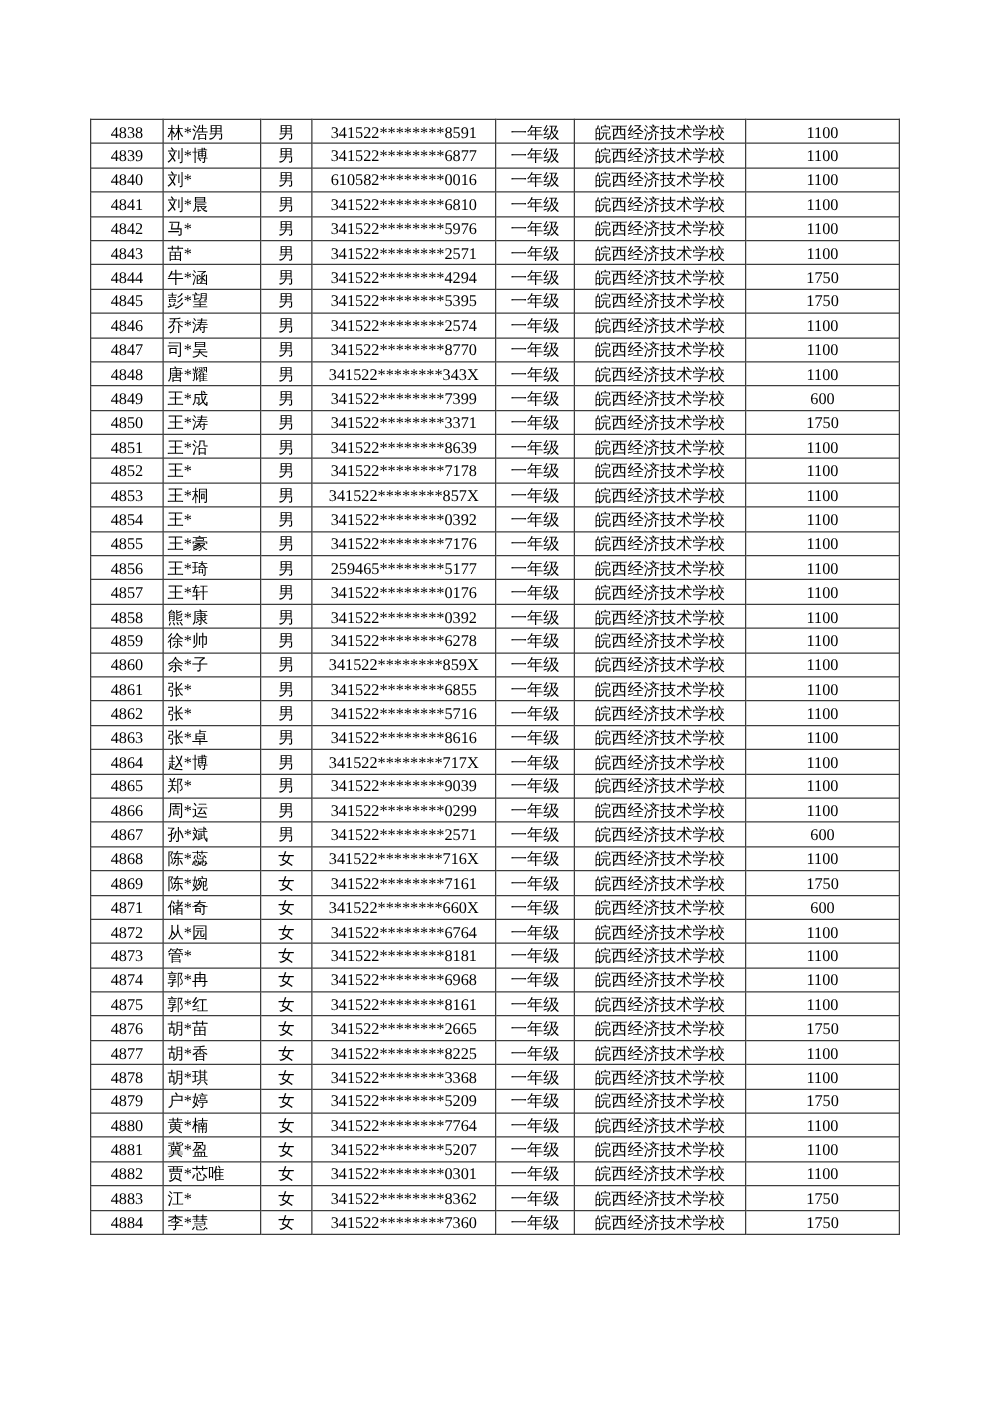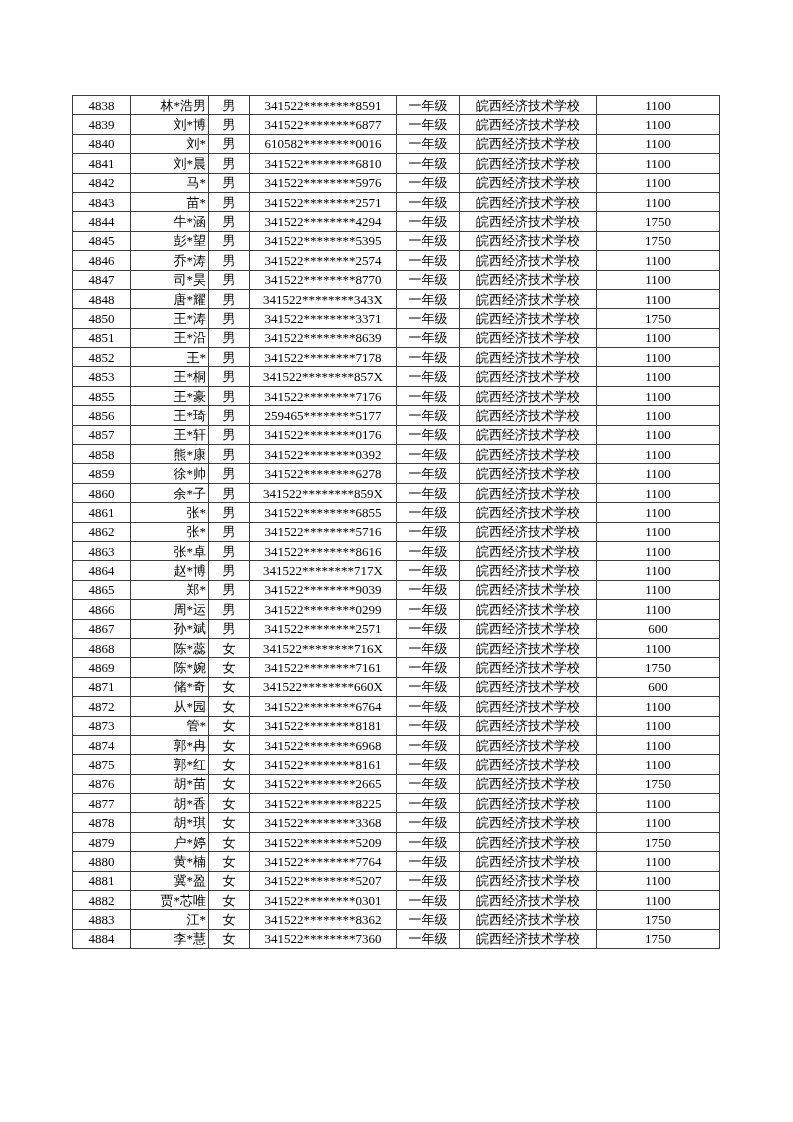--- a/index.html
+++ b/index.html
@@ -29,21 +29,21 @@
     height: 18.4px;
     font-size: 13px;
     line-height: 1;
     padding: 0 2px;
     text-align: center;
     white-space: nowrap;
     overflow: hidden;
     vertical-align: middle;
   }
   table.roster td.col-name {
-    text-align: right;
+    text-align: left;
     padding-left: 3px;
   }
 </style>
 </head>
 <body>
 
 <div class="page">
   <table class="roster">
     <colgroup>
       <col style="width:58px">
@@ -148,20 +148,29 @@
         <tr>
           <td>4848</td>
           <td class="col-name">唐*耀</td>
           <td>男</td>
           <td>341522********343X</td>
           <td>一年级</td>
           <td>皖西经济技术学校</td>
           <td>1100</td>
         </tr>
         <tr>
+          <td>4849</td>
+          <td class="col-name">王*成</td>
+          <td>男</td>
+          <td>341522********7399</td>
+          <td>一年级</td>
+          <td>皖西经济技术学校</td>
+          <td>600</td>
+        </tr>
+        <tr>
           <td>4850</td>
           <td class="col-name">王*涛</td>
           <td>男</td>
           <td>341522********3371</td>
           <td>一年级</td>
           <td>皖西经济技术学校</td>
           <td>1750</td>
         </tr>
         <tr>
           <td>4851</td>
@@ -179,20 +188,29 @@
           <td>341522********7178</td>
           <td>一年级</td>
           <td>皖西经济技术学校</td>
           <td>1100</td>
         </tr>
         <tr>
           <td>4853</td>
           <td class="col-name">王*桐</td>
           <td>男</td>
           <td>341522********857X</td>
+          <td>一年级</td>
+          <td>皖西经济技术学校</td>
+          <td>1100</td>
+        </tr>
+        <tr>
+          <td>4854</td>
+          <td class="col-name">王*</td>
+          <td>男</td>
+          <td>341522********0392</td>
           <td>一年级</td>
           <td>皖西经济技术学校</td>
           <td>1100</td>
         </tr>
         <tr>
           <td>4855</td>
           <td class="col-name">王*豪</td>
           <td>男</td>
           <td>341522********7176</td>
           <td>一年级</td>

